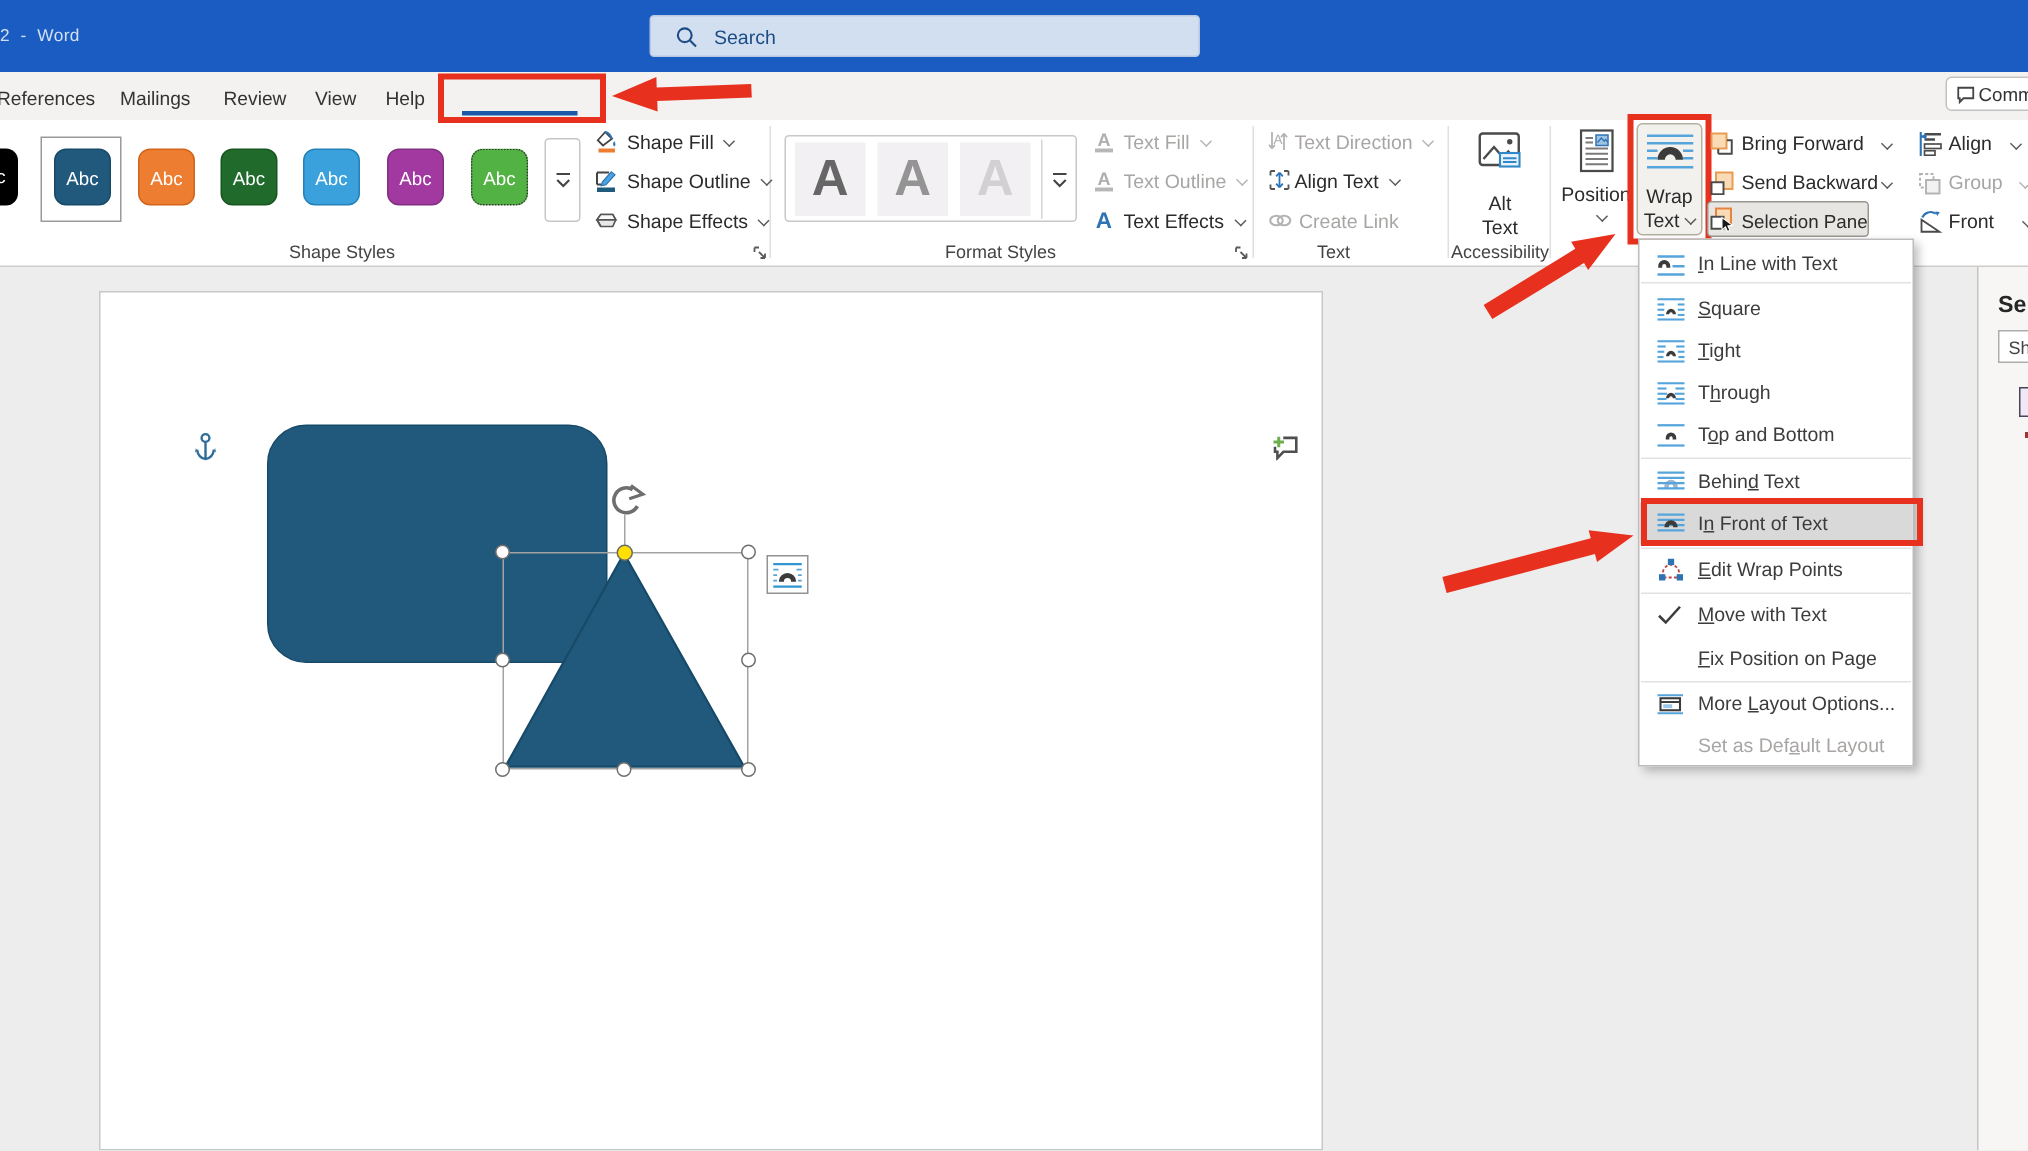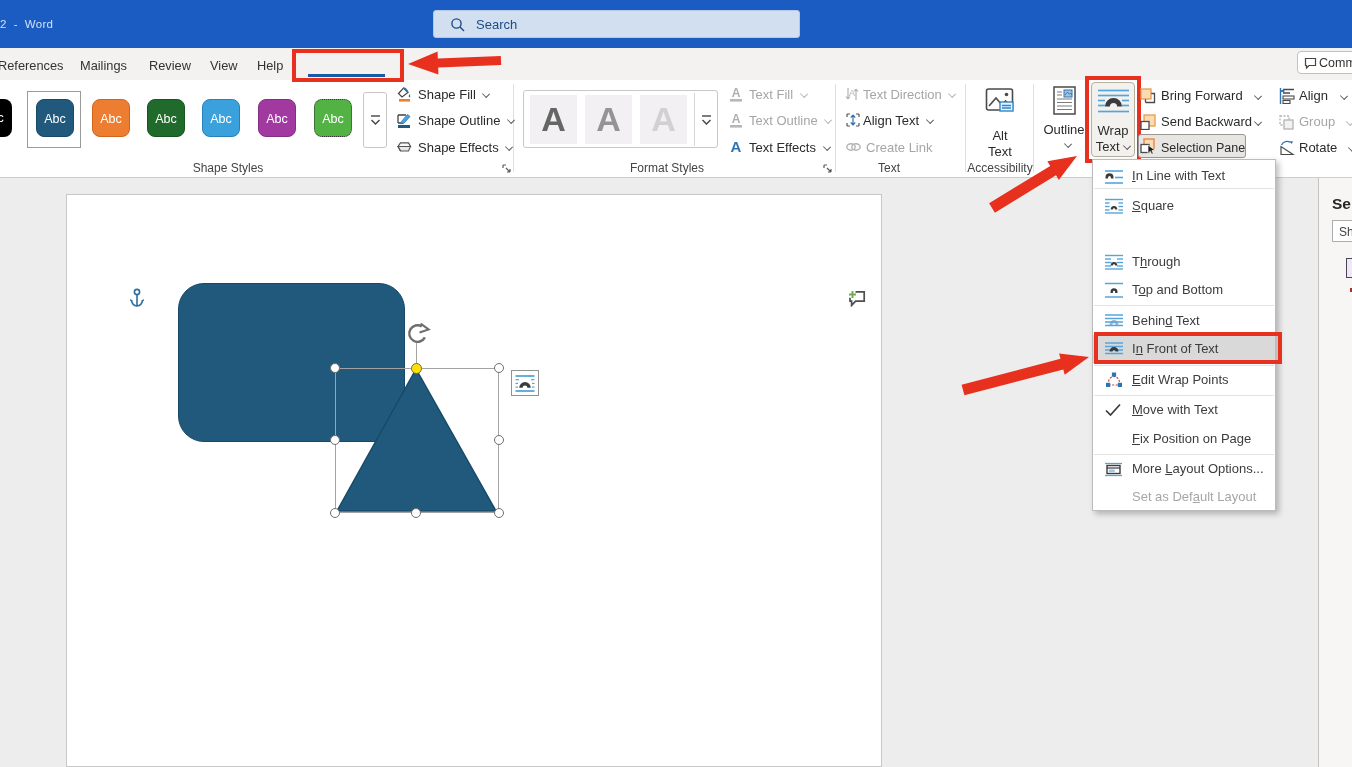--- a/index.html
+++ b/index.html
@@ -195,21 +195,21 @@
     <div class="glabel abs" style="left:950px;width:100px">Accessibility</div>
 
     <div class="abs" style="left:1053px;top:6px;width:23px;height:30px">
       <svg width="23" height="30" viewBox="0 0 23 30">
         <rect x="1" y="1" width="21" height="27" fill="#fff" stroke="#4a4a4a" stroke-width="1.5"></rect>
         <rect x="11" y="4" width="8" height="7" fill="#9fc3e2" stroke="#2e74b5" stroke-width="1"></rect>
         <path d="M12 9 l2.5-3 2 2.2 1-1.2 1.5 2" fill="none" stroke="#2e74b5" stroke-width="0.9"></path>
         <path d="M4 6 h5 M4 9 h5 M4 13 h15 M4 16.5 h15 M4 20 h15 M4 23.5 h15" stroke="#7a7a7a" stroke-width="1.2"></path>
       </svg>
     </div>
-    <div class="rtext abs" style="left:1034px;top:42px;width:60px;text-align:center">Outline</div>
+    <div class="rtext abs" style="left:1034px;top:42px;width:60px;text-align:center">Position</div>
     <span class="chev abs" style="left:1061px;top:61px"></span>
 
     <div class="abs" style="left:1091px;top:2px;width:44px;height:75px;background:#f3f1ee;border:1px solid #b4b1a0;border-radius:4px">
       <svg class="abs" style="left:6px;top:6px" width="31" height="25" viewBox="0 0 31 25">
         <g stroke="#55a5dc" stroke-width="1.7">
           <line x1="0" y1="1.5" x2="31" y2="1.5"></line>
           <line x1="0" y1="6.5" x2="31" y2="6.5"></line>
           <line x1="0" y1="11.5" x2="7" y2="11.5"></line>
           <line x1="24" y1="11.5" x2="31" y2="11.5"></line>
           <line x1="0" y1="16.5" x2="7" y2="16.5"></line>
@@ -268,21 +268,21 @@
     </div>
     <span class="rtext gray abs" style="left:1299px;top:34px">Group</span>
     <span class="chev chevg abs" style="left:1343px;top:39px"></span>
     <div class="abs" style="left:1278px;top:60px;width:17px;height:16px">
       <svg width="17" height="16" viewBox="0 0 17 16">
         <path d="M3 14.5 h12 l-12 -8 z" fill="#fff" stroke="#4a4a4a" stroke-width="1.2"></path>
         <path d="M3.5 5 a6 6 0 0 1 9 -2.5" fill="none" stroke="#2e74b5" stroke-width="1.4"></path>
         <path d="M13.5 4 l-1.5 -3 l3.2 0.4 z" fill="#2e74b5"></path>
       </svg>
     </div>
-    <span class="rtext abs" style="left:1299px;top:60px">Rotate</span>
+    <span class="rtext abs" style="left:1299px;top:60px">Front</span>
     <span class="chev abs" style="left:1345px;top:65px"></span>
   </div>
 
   <div id="page" class="abs"></div>
 
   <svg class="abs" style="left:129px;top:288px" width="16" height="20" viewBox="0 0 16 20">
     <circle cx="8" cy="4" r="2.6" fill="none" stroke="#2f6e99" stroke-width="1.6"></circle>
     <line x1="8" y1="6.6" x2="8" y2="18" stroke="#2f6e99" stroke-width="1.6"></line>
     <path d="M2.4 11.8 Q3.2 17.6 8 18 Q12.8 17.6 13.6 11.8" fill="none" stroke="#2f6e99" stroke-width="1.6"></path>
     <path d="M2.4 12.6 l-1.4 1 l0.6 -3 z" fill="#2f6e99"></path>
@@ -357,20 +357,36 @@
           <line x1="1" y1="8.5" x2="5.5" y2="8.5"></line>
           <line x1="14.5" y1="8.5" x2="19" y2="8.5"></line>
           <line x1="1" y1="12" x2="5.5" y2="12"></line>
           <line x1="14.5" y1="12" x2="19" y2="12"></line>
           <line x1="1" y1="15" x2="19" y2="15"></line>
         </g>
         <path d="M6.7 11.5 a3.3 3.6 0 0 1 6.6 0 h-2.1 a1.2 1.3 0 0 0 -2.4 0 z" fill="#3b3b3b"></path>
       </svg>
       <span class="txt"><u>S</u>quare</span>
     </div>
+    <div class="mi abs" style="top:60px">
+      <svg width="20" height="16" viewBox="0 0 20 16">
+        <g stroke="#55a5dc" stroke-width="1.4">
+          <line x1="1" y1="1.5" x2="19" y2="1.5"></line>
+          <line x1="1" y1="5" x2="6.5" y2="5"></line>
+          <line x1="13.5" y1="5" x2="19" y2="5"></line>
+          <line x1="1" y1="8.5" x2="5.5" y2="8.5"></line>
+          <line x1="14.5" y1="8.5" x2="19" y2="8.5"></line>
+          <line x1="1" y1="12" x2="5" y2="12"></line>
+          <line x1="15" y1="12" x2="19" y2="12"></line>
+          <line x1="1" y1="15" x2="19" y2="15"></line>
+        </g>
+        <path d="M6.7 11.5 a3.3 3.6 0 0 1 6.6 0 h-2.1 a1.2 1.3 0 0 0 -2.4 0 z" fill="#3b3b3b"></path>
+      </svg>
+      <span class="txt"><u>T</u>ight</span>
+    </div>
     <div class="mi abs" style="top:116px">
       <svg width="20" height="16" viewBox="0 0 20 16">
         <g stroke="#55a5dc" stroke-width="1.5">
           <line x1="1" y1="1.5" x2="19" y2="1.5"></line>
           <line x1="1" y1="15" x2="19" y2="15"></line>
         </g>
         <path d="M6.5 11 v-1 a3.5 3.7 0 0 1 7 0 v1 h-2.4 v-1 a1.1 1.2 0 0 0 -2.2 0 v1 z" fill="#3b3b3b"></path>
       </svg>
       <span class="txt">T<u>o</u>p and Bottom</span>
     </div>

